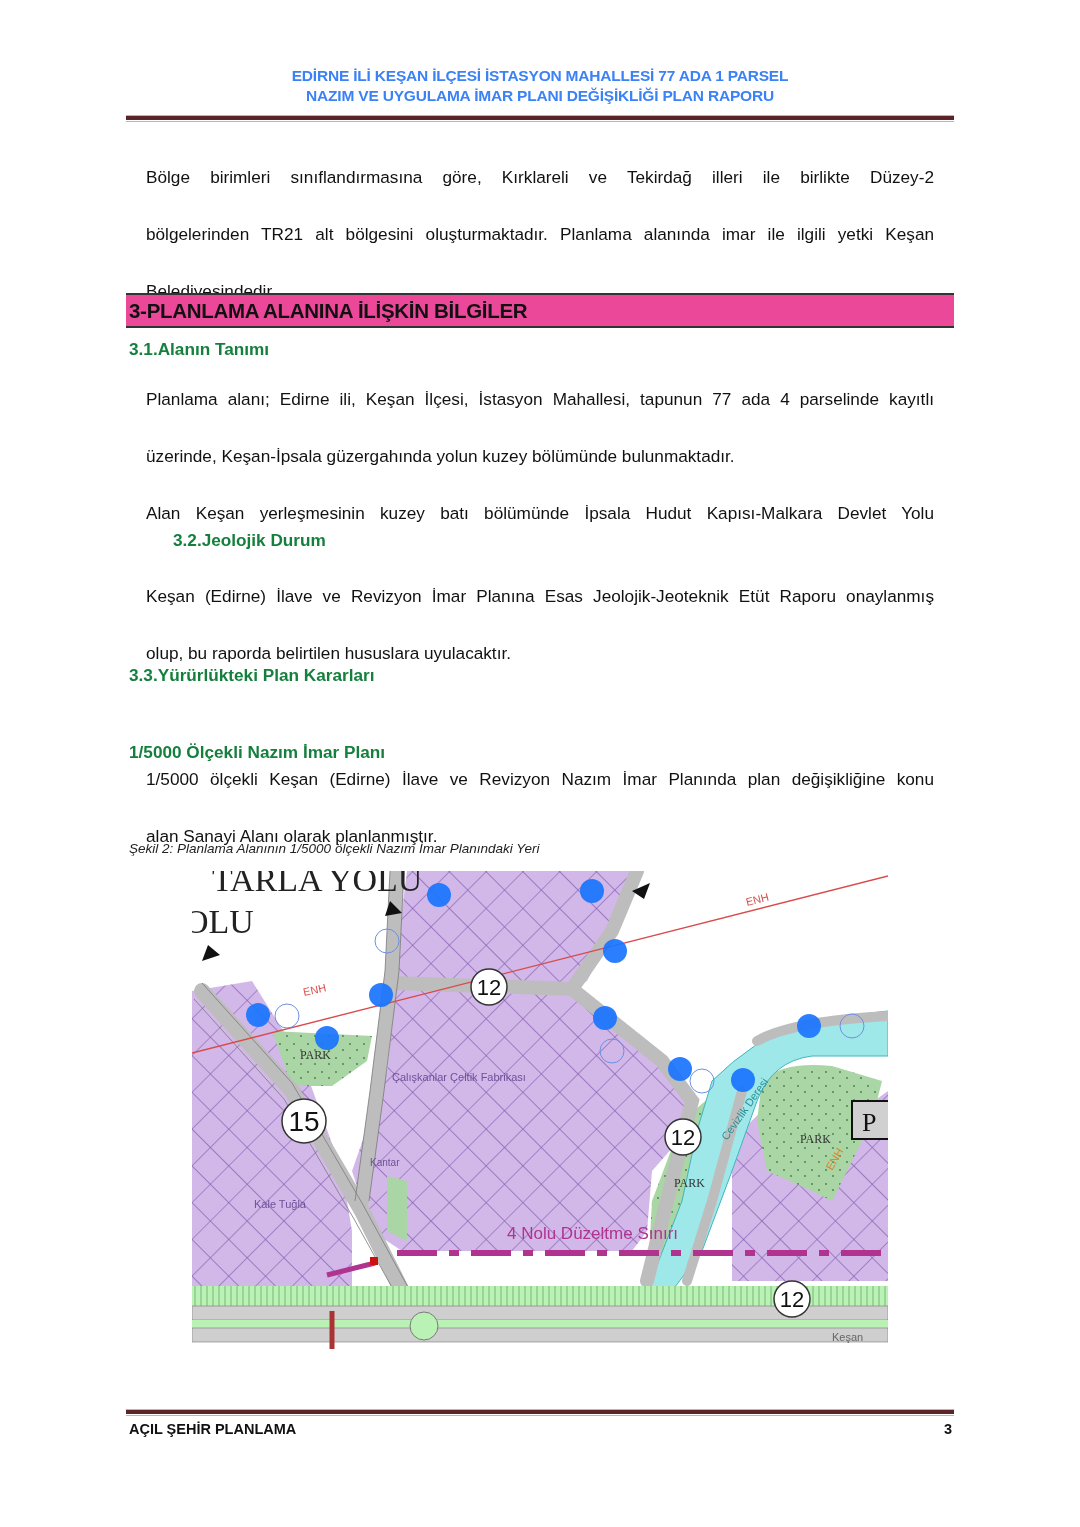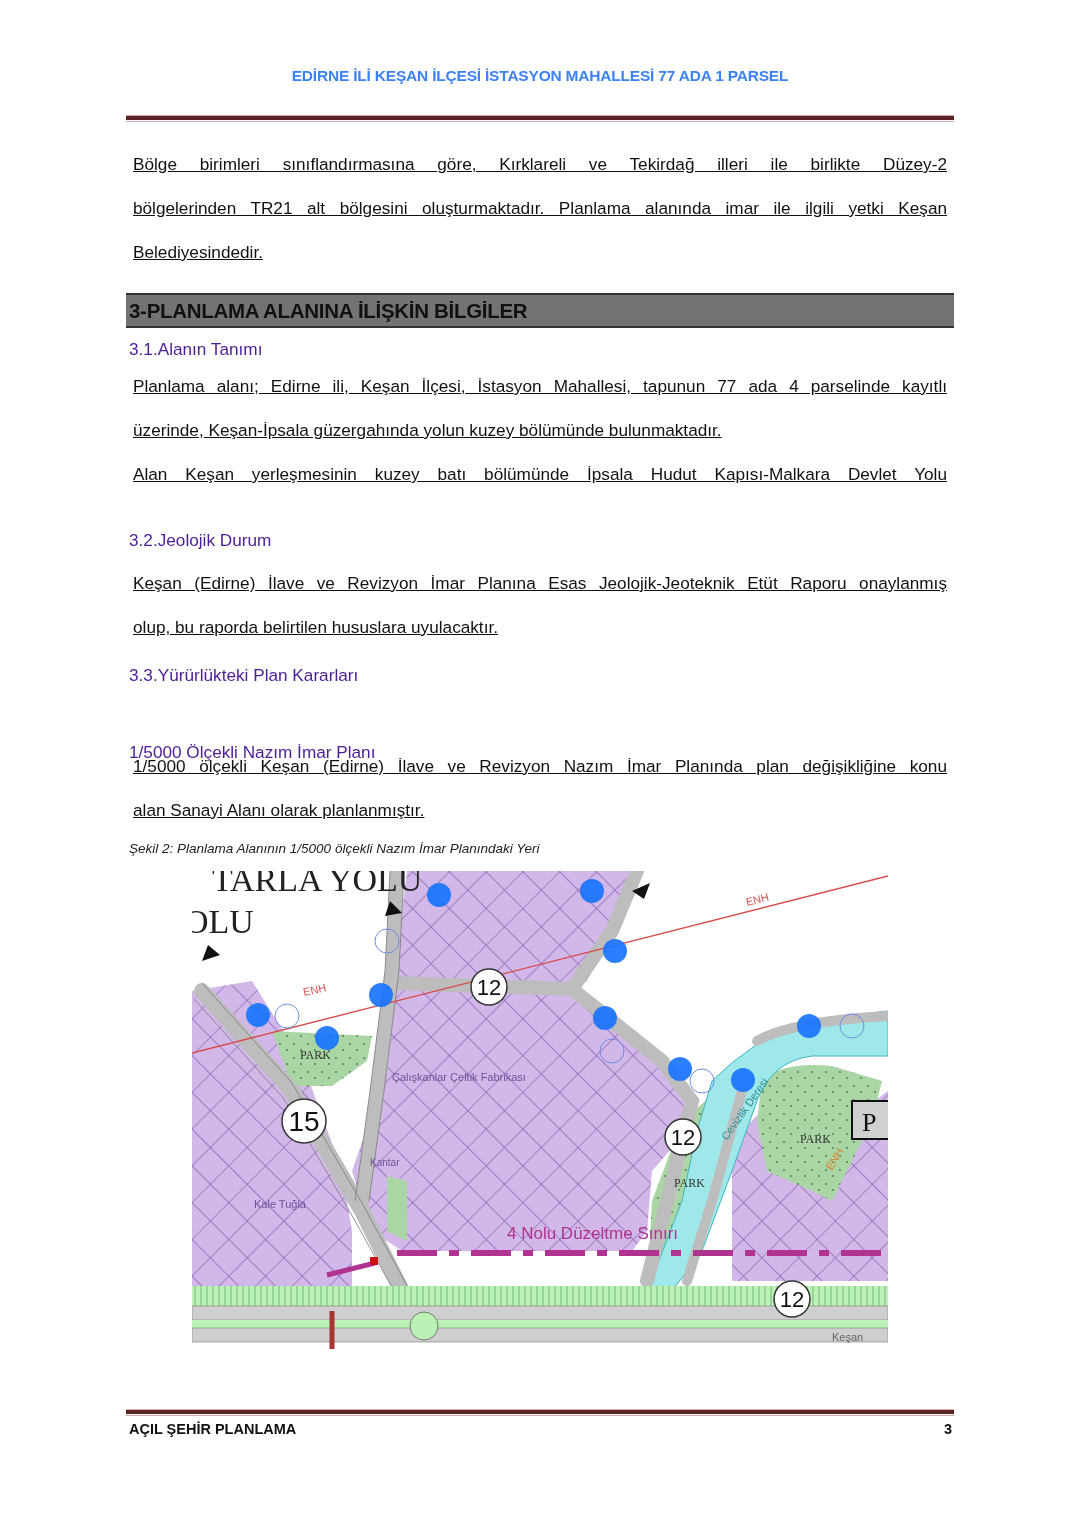--- a/index.html
+++ b/index.html
@@ -5,40 +5,41 @@
   html, body { margin: 0; padding: 0; background: #ffffff; }
   body { width: 1080px; height: 1527px; position: relative; overflow: hidden;
          font-family: "Liberation Sans", "DejaVu Sans", sans-serif; color: #111; }
   .page-header { position: absolute; left: 126px; width: 828px; top: 66px; text-align: center; }
   .page-header .line { font-weight: bold; font-size: 15.5px; letter-spacing: -0.2px; line-height: 20px; color: #3b82f6; }
   .rule { position: absolute; left: 126px; width: 828px; }
   .rule .a { height: 1px; background: #d9a9a6; }
   .rule .b { height: 4px; background: #5c2427; }
   .rule .c { height: 1px; background: #d9a9a6; margin-top: 1px; }
   .content { position: absolute; left: 129px; width: 822px; }
-  .para { font-size: 17.2px; line-height: 40px; text-align: justify; text-align-last: left; margin: 4px; text-decoration: underline; }
+  .para { font-size: 17.2px; line-height: 40px; text-align: justify; text-align-last: left; margin: 17px; }
   .para.justify-all { text-align-last: justify; }
   .section-bar { position: absolute; left: 126px; width: 828px; top: 293px; height: 35px;
-                 background: #737373; border-top: 2px solid #333; border-bottom: 2px solid #333;
+                 background: #ec4899; border-top: 2px solid #333; border-bottom: 2px solid #333;
                  box-sizing: border-box; }
   .section-bar span { position: absolute; left: 3px; top: 4px; font-size: 20.5px; font-weight: bold; color: #111; letter-spacing: -0.3px; }
-  .sub { position: absolute; left: 129px; font-weight: normal; font-size: 17.2px; color: #4c1d95; }
+  .sub { position: absolute; left: 129px; font-weight: bold; font-size: 17.2px; color: #15803d; }
   .caption { position: absolute; left: 129px; top: 841px; font-style: italic; font-size: 13.5px; color: #222; }
   .figure { position: absolute; left: 192px; top: 871px; width: 696px; height: 481px; overflow: hidden; background: #fff; }
   .footer-rule { top: 1409px; }
   .footer-left { position: absolute; left: 129px; top: 1421px; font-weight: bold; font-size: 14.5px; color: #111; text-align: right; }
   .footer-right { position: absolute; right: 128px; top: 1421px; font-weight: bold; font-size: 14.5px; color: #111; }
   .maplabel { font-family: "Liberation Serif", "DejaVu Serif", serif; }
   .sanslabel { font-family: "Liberation Sans", "DejaVu Sans", sans-serif; }
 </style>
 </head>
 <body>
 
 <div class="page-header">
   <div class="line">EDİRNE İLİ KEŞAN İLÇESİ İSTASYON MAHALLESİ 77 ADA 1 PARSEL</div>
+  <div class="line">NAZIM VE UYGULAMA İMAR PLANI DEĞİŞİKLİĞİ PLAN RAPORU</div>
 </div>
 <div class="rule" style="top:115px;">
   <div class="a"></div>
     <div class="b"></div>
     <div class="c"></div>
 </div>
 
 <div class="content" style="top:140px;">
   <p class="para justify-all">Bölge birimleri sınıflandırmasına göre, Kırklareli ve Tekirdağ illeri ile birlikte Düzey-2</p>
   <p class="para justify-all">bölgelerinden TR21 alt bölgesini oluşturmaktadır. Planlama alanında imar ile ilgili yetki Keşan</p>
@@ -49,21 +50,21 @@
   <span>3-PLANLAMA ALANINA İLİŞKİN BİLGİLER</span>
 </div>
 
 <div class="sub" style="top:339px;">3.1.Alanın Tanımı</div>
 <div class="content" style="top:362px;">
   <p class="para justify-all">Planlama alanı; Edirne ili, Keşan İlçesi, İstasyon Mahallesi, tapunun 77 ada 4 parselinde kayıtlı</p>
   <p class="para">üzerinde, Keşan-İpsala güzergahında yolun kuzey bölümünde bulunmaktadır.</p>
   <p class="para justify-all">Alan Keşan yerleşmesinin kuzey batı bölümünde İpsala Hudut Kapısı-Malkara Devlet Yolu</p>
 </div>
 
-<div class="sub" style="top:530px;">3.2.Jeolojik Durum</div>
+<div class="sub" style="top:530px;margin-left:44px;">3.2.Jeolojik Durum</div>
 <div class="content" style="top:559px;">
   <p class="para justify-all">Keşan (Edirne) İlave ve Revizyon İmar Planına Esas Jeolojik-Jeoteknik Etüt Raporu onaylanmış</p>
   <p class="para">olup, bu raporda belirtilen hususlara uyulacaktır.</p>
 </div>
 
 <div class="sub" style="top:665px;">3.3.Yürürlükteki Plan Kararları</div>
 
 <div class="sub" style="top:714px;margin-top:28px;">1/5000 Ölçekli Nazım İmar Planı</div>
 <div class="content" style="top:742px;">
   <p class="para justify-all">1/5000 ölçekli Keşan (Edirne) İlave ve Revizyon Nazım İmar Planında plan değişikliğine konu</p>

